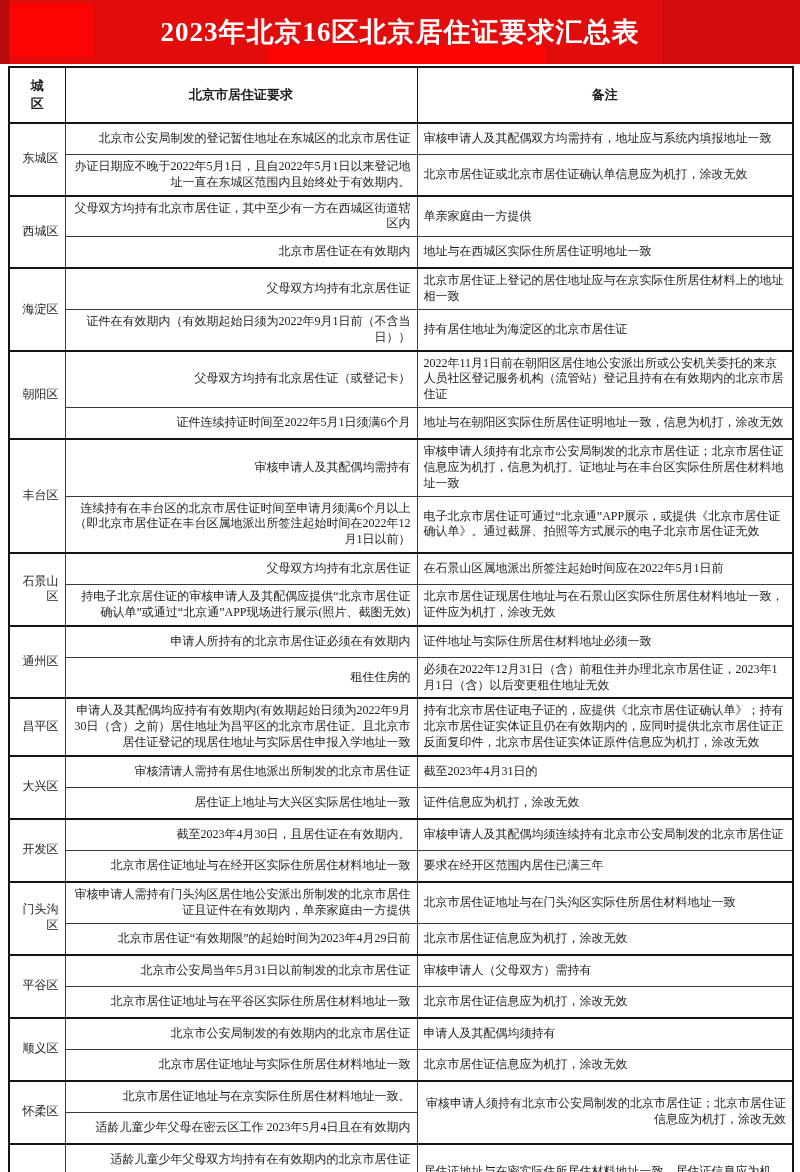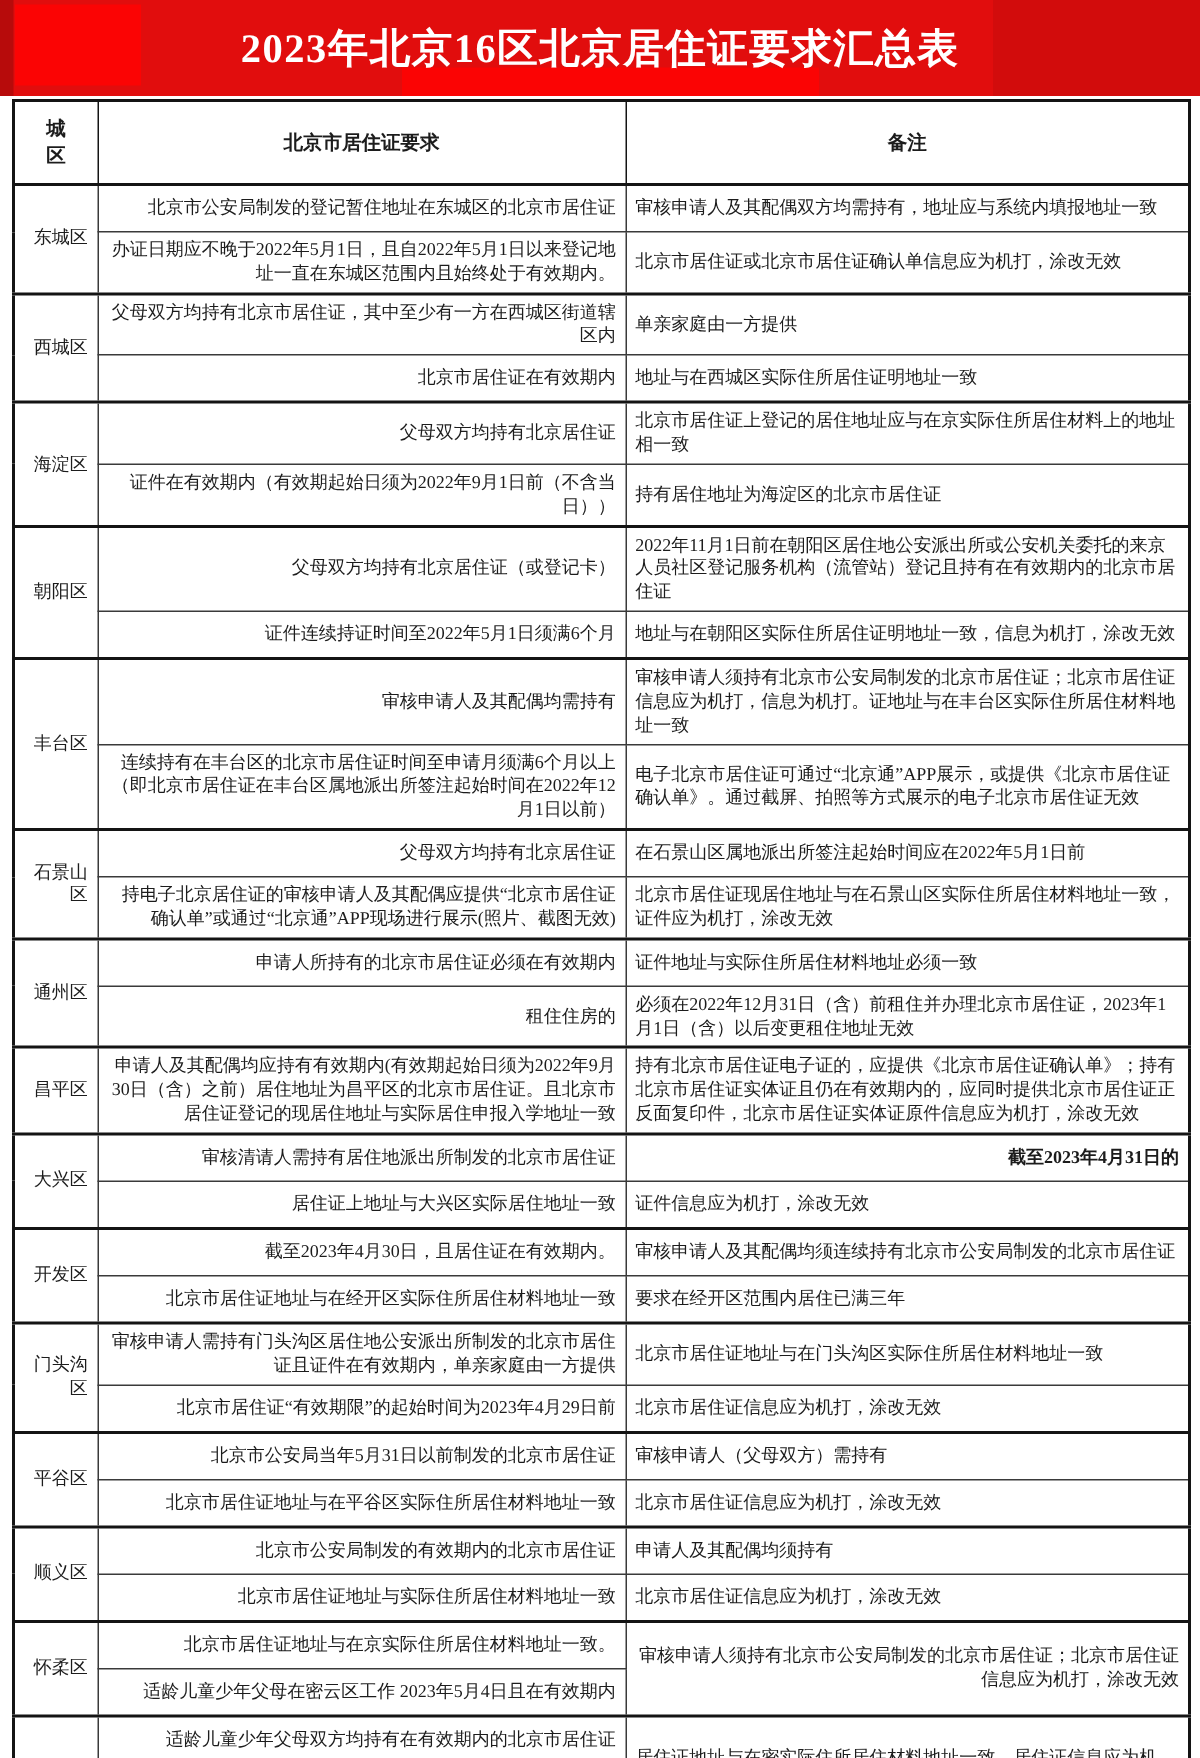--- a/index.html
+++ b/index.html
@@ -165,21 +165,21 @@
           <td class="note">必须在2022年12月31日（含）前租住并办理北京市居住证，2023年1月1日（含）以后变更租住地址无效</td>
         </tr>
         <tr class="district-start">
           <td class="district" rowspan="1">昌平区</td>
           <td class="req">申请人及其配偶均应持有有效期内(有效期起始日须为2022年9月30日（含）之前）居住地址为昌平区的北京市居住证。且北京市居住证登记的现居住地址与实际居住申报入学地址一致</td>
           <td class="note">持有北京市居住证电子证的，应提供《北京市居住证确认单》；持有北京市居住证实体证且仍在有效期内的，应同时提供北京市居住证正反面复印件，北京市居住证实体证原件信息应为机打，涂改无效</td>
         </tr>
         <tr class="district-start">
           <td class="district" rowspan="2">大兴区</td>
           <td class="req">审核清请人需持有居住地派出所制发的北京市居住证</td>
-          <td class="note" style="text-align: right; font-weight: bold;">截至2023年4月31日的</td>
+          <td class="note" style="text-align: left;">截至2023年4月31日的</td>
         </tr>
         <tr>
           <td class="req">居住证上地址与大兴区实际居住地址一致</td>
           <td class="note" style="text-align: left; margin-left: 23px;">证件信息应为机打，涂改无效</td>
         </tr>
         <tr class="district-start">
           <td class="district" rowspan="2">开发区</td>
           <td class="req">截至2023年4月30日，且居住证在有效期内。</td>
           <td class="note">审核申请人及其配偶均须连续持有北京市公安局制发的北京市居住证</td>
         </tr>

